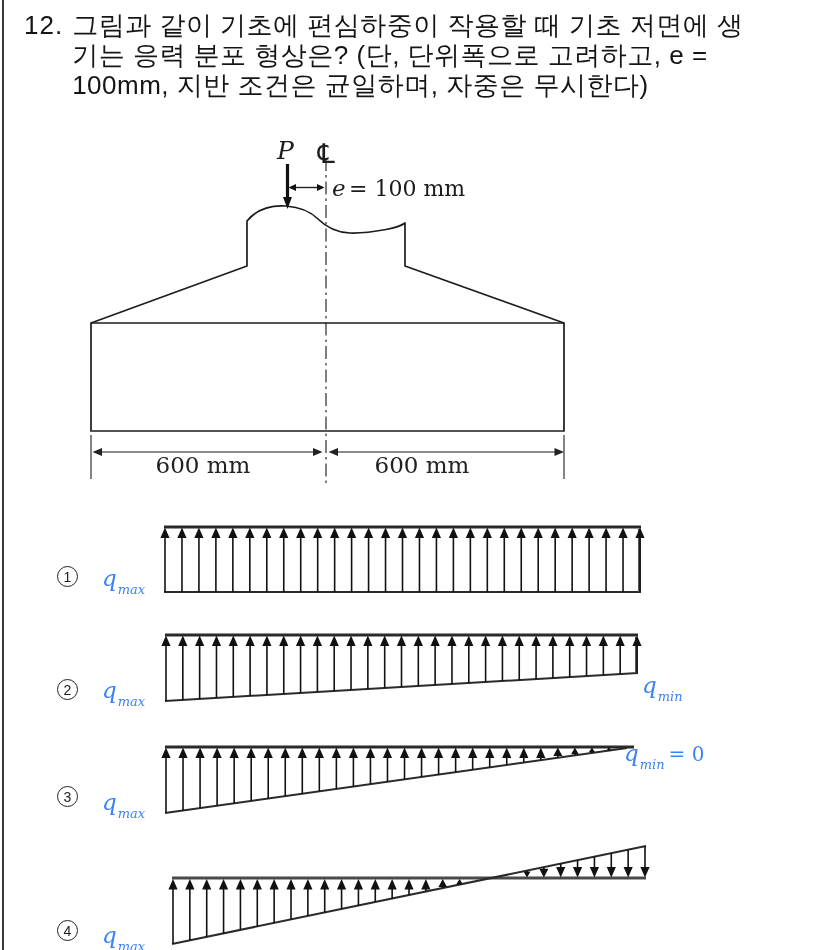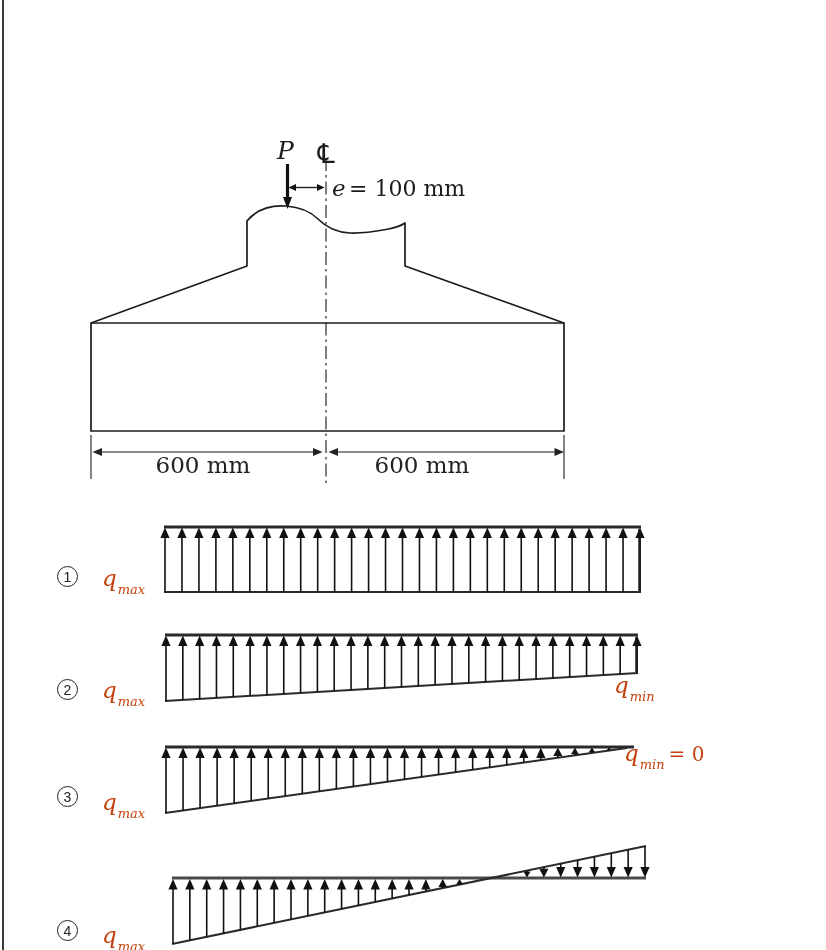--- a/index.html
+++ b/index.html
@@ -14,30 +14,38 @@
   
   svg.fig{position:absolute;left:0;top:0;}
   .ser{font-family:"DejaVu Serif","Liberation Serif",serif;}
   .ital{font-family:"DejaVu Serif","Liberation Serif",serif;font-style:italic;}
   .clsym{font-family:"DejaVu Sans","DejaVu Serif",sans-serif;font-style:italic;}
   
   .optnum{position:absolute;width:21px;height:21px;border:1.5px solid #222;border-radius:50%;
           display:flex;align-items:center;justify-content:center;
           font-size:14px;color:#222;background:#fff;box-sizing:border-box;}
   .qlabel{position:absolute;font-family:"DejaVu Serif","Liberation Serif",serif;
-          font-style:italic;font-size:23px;color:#c2410c;white-space:nowrap;}
+          font-style:italic;font-size:23px;color:#3b82f6;white-space:nowrap;}
   .qlabel sub{font-size:13px;line-height:0;position:relative;top:2px;left:1px;}
   .qlabel .sfx{font-style:normal;font-size:20px;margin-left:5px;}
 </style>
 </head>
 <body>
 
 <div class="page">
   <div class="left-border"></div>
 
+  <div class="question">
+    <span class="qnum">12.</span>
+    <div class="qlines">
+      <div>그림과 같이 기초에 편심하중이 작용할 때 기초 저면에 생</div>
+      <div>기는 응력 분포 형상은? (단, 단위폭으로 고려하고, e =</div>
+      <div>100mm, 지반 조건은 균일하며, 자중은 무시한다)</div>
+    </div>
+  </div>
 
   <svg class="fig" width="826" height="950" viewBox="0 0 826 950">
 
     <path d="M326,158 V483" fill="none" stroke="#3a3a3a" stroke-width="1.3" stroke-dasharray="13 4 2.5 4"></path>
 
     <path d="M91,323 L247,266 L247,221
              C257,209 271,205 286,206 C299,207 311,212 318,219
              C326,227 337,232.5 350,233 C363,233.5 375,231.5 386,229.5
              C395,227.8 401,226 405,223 L405,266 L564,323" fill="none" stroke="#1c1c1c" stroke-width="1.7" stroke-linejoin="round"></path>
 
@@ -310,21 +318,21 @@
 
   <span class="optnum" style="left:57px;top:566px;">
       <span>1</span>
     </span>
   <span class="qlabel" style="left:102px;top:565px;"><span>q</span><sub>max</sub></span>
 
   <span class="optnum" style="left:57px;top:679px;">
       <span>2</span>
     </span>
   <span class="qlabel" style="left:102px;top:677px;"><span>q</span><sub>max</sub></span>
-  <span class="qlabel" style="left:614px;top:672px;"><span>q</span><sub>min</sub></span>
+  <span class="qlabel" style="left:642px;top:672px;"><span>q</span><sub>min</sub></span>
 
   <span class="optnum" style="left:57px;top:786px;">
       <span>3</span>
     </span>
   <span class="qlabel" style="left:102px;top:789px;"><span>q</span><sub>max</sub></span>
   <span class="qlabel" style="left:624px;top:740px;"><span>q</span><sub>min</sub><span class="sfx">= 0</span></span>
 
   <span class="optnum" style="left:57px;top:920px;">
       <span>4</span>
     </span>

